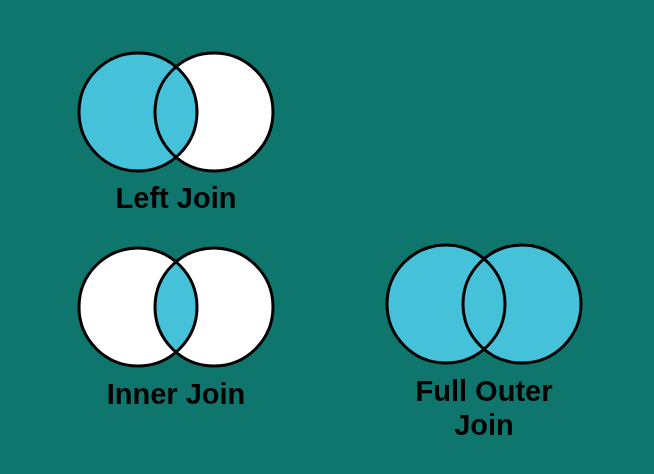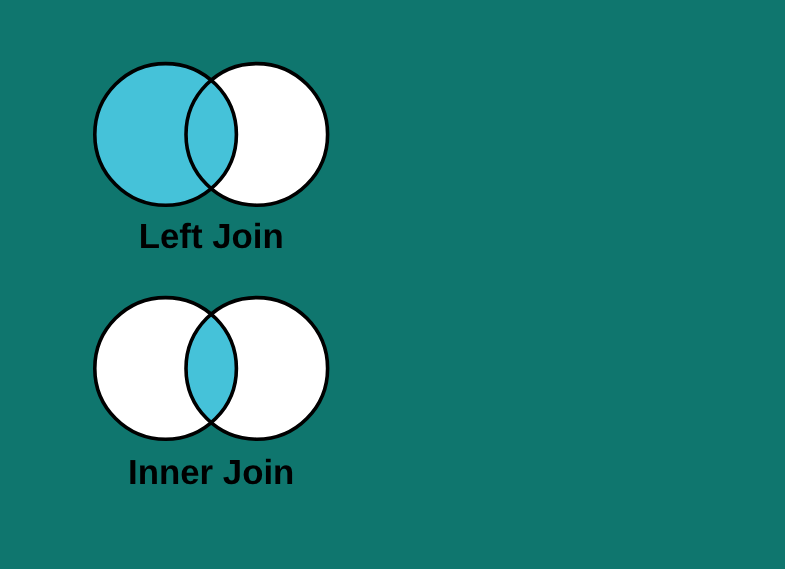--- a/index.html
+++ b/index.html
@@ -67,14 +67,24 @@
     <svg class="venn-svg" viewBox="0 0 200 126">
       <circle cx="62" cy="63" r="59" stroke="none" fill="#FFFFFF"></circle>
       <circle cx="138" cy="63" r="59" stroke="none" fill="#FFFFFF"></circle>
       <path d="M 100 17.87 A 59 59 0 0 1 100 108.13 A 59 59 0 0 1 100 17.87 Z" stroke="none" fill="#45C2D9"></path>
       <circle cx="62" cy="63" r="59" fill="none" stroke-width="3" stroke="#000000"></circle>
       <circle cx="138" cy="63" r="59" fill="none" stroke-width="3" stroke="#000000"></circle>
     </svg>
     <div class="venn-label">Inner Join</div>
   </div>
 
+  <div class="venn-cell pos-br">
+    <svg class="venn-svg" viewBox="0 0 200 126">
+      <circle cx="62" cy="63" r="59" stroke="none" fill="#45C2D9"></circle>
+      <circle cx="138" cy="63" r="59" stroke="none" fill="#45C2D9"></circle>
+      <path d="M 100 17.87 A 59 59 0 0 1 100 108.13 A 59 59 0 0 1 100 17.87 Z" stroke="none" fill="#45C2D9"></path>
+      <circle cx="62" cy="63" r="59" fill="none" stroke-width="3" stroke="#000000"></circle>
+      <circle cx="138" cy="63" r="59" fill="none" stroke-width="3" stroke="#000000"></circle>
+    </svg>
+    <div class="venn-label">Full Outer Join</div>
+  </div>
 
 </div>
 
 </body></html>

